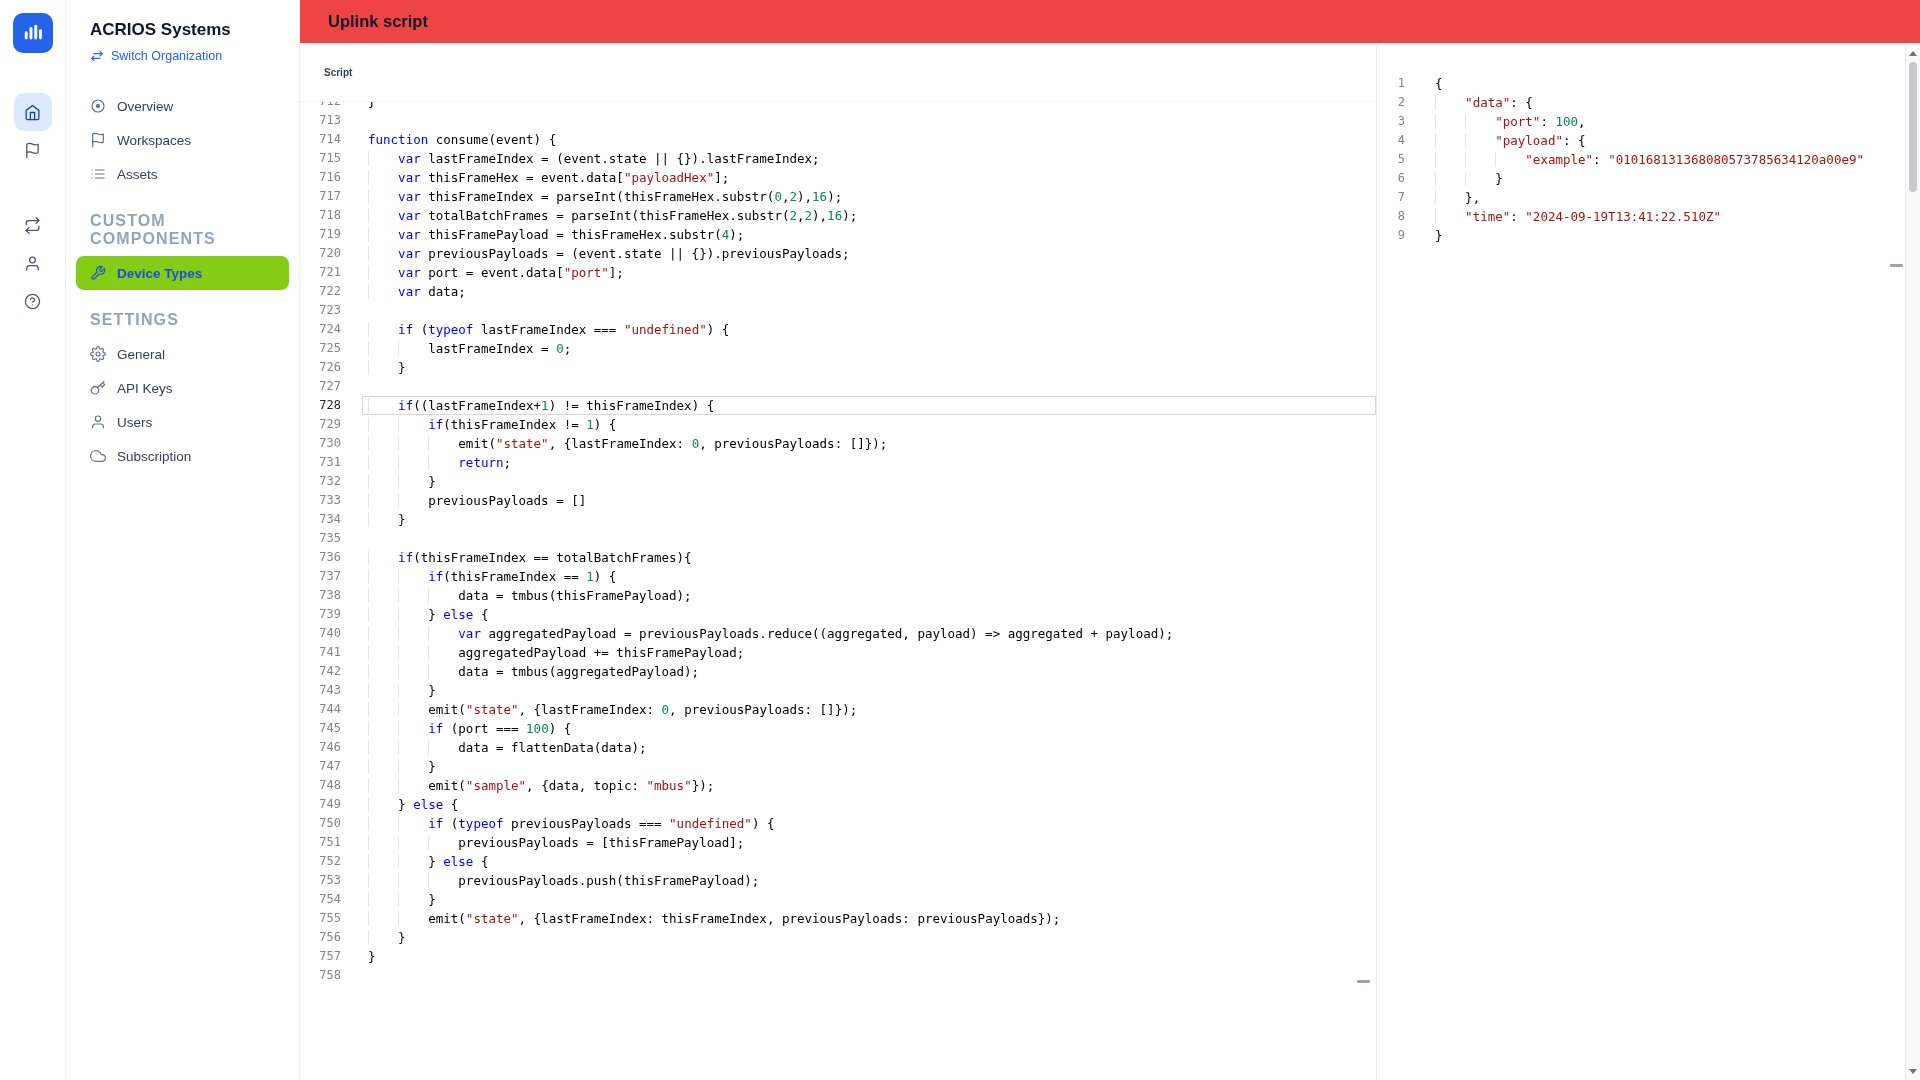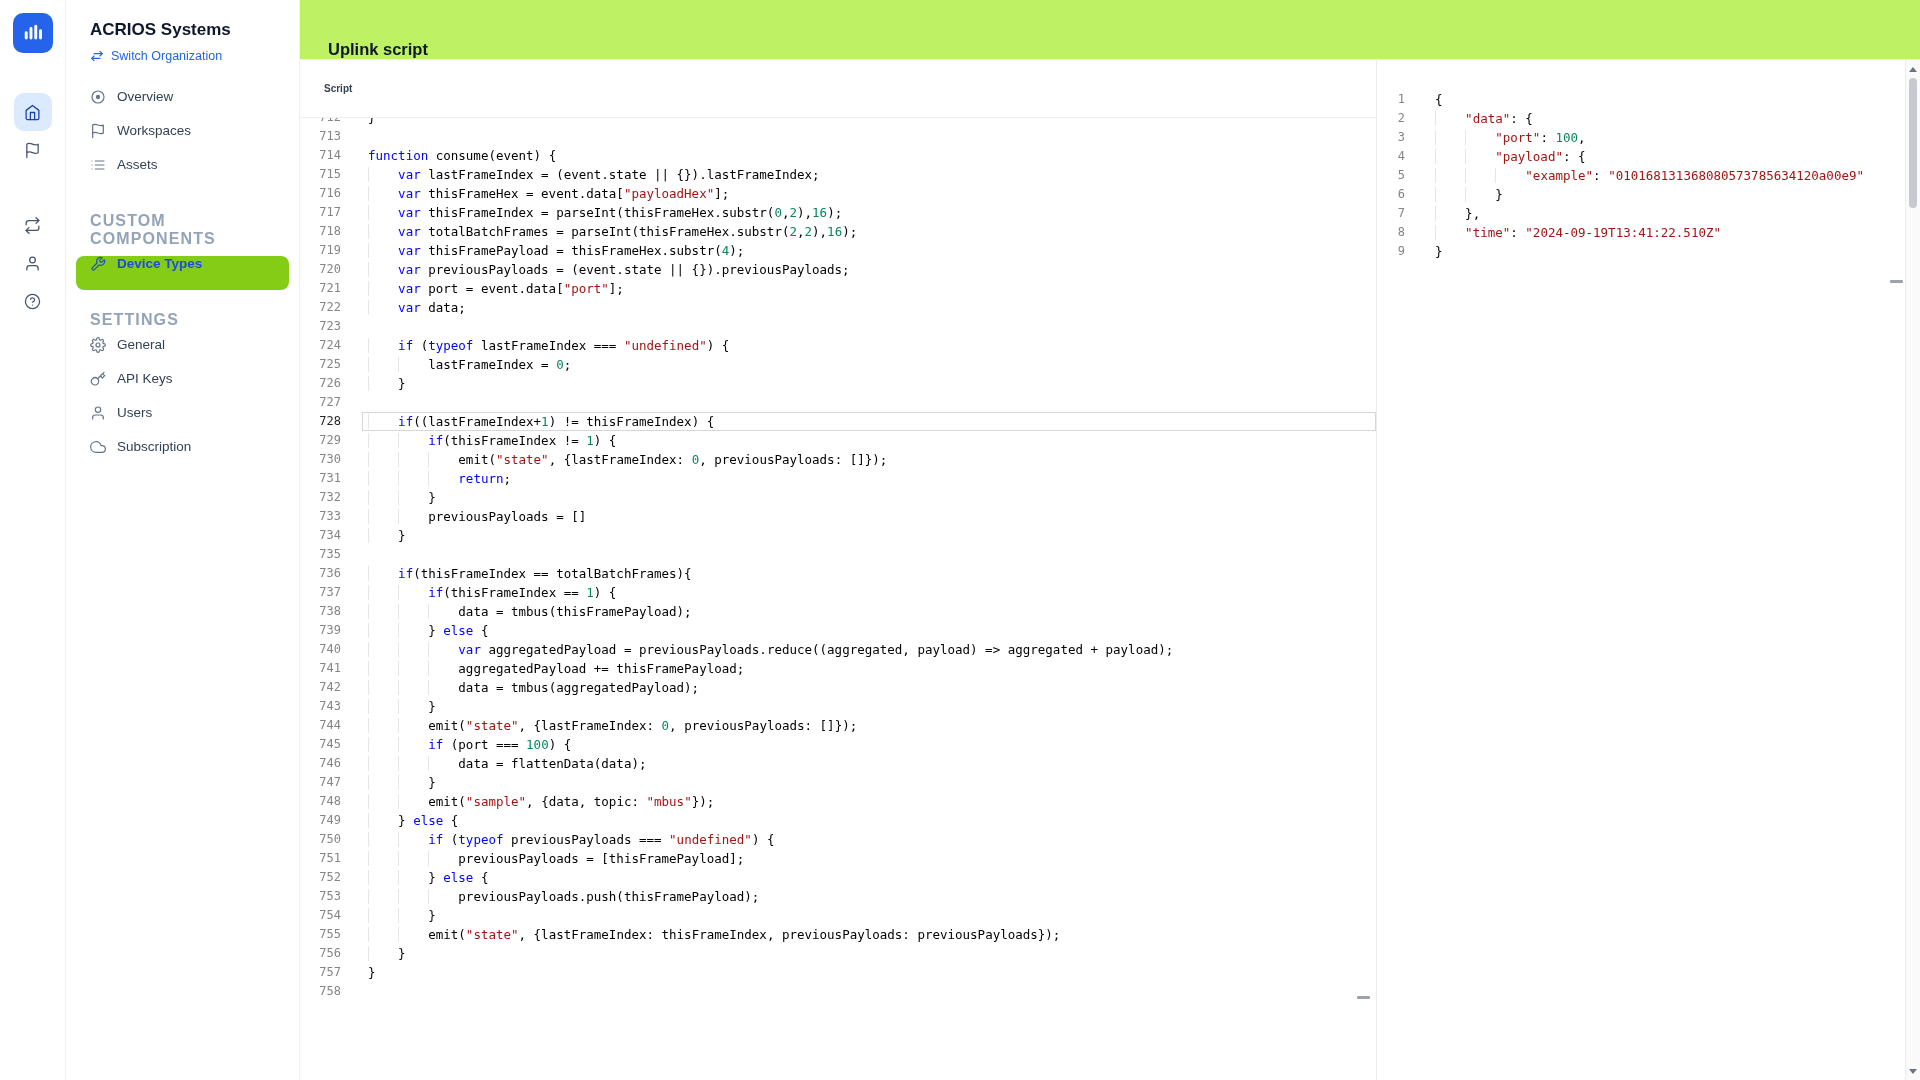--- a/index.html
+++ b/index.html
@@ -13,29 +13,29 @@
   .rail-btn{width:38px;height:38px;border-radius:10px;display:flex;align-items:center;justify-content:center;color:#475569;cursor:pointer;}
   .rail-btn.active{background:#dbeafe;color:#1e40af;}
   .rail-gap{height:37px;}
   svg{display:block;}
 
   
   .sidebar{width:234px;flex:none;background:#fff;border-right:1px solid #edf0f4;padding:20px 10px 0 10px;}
   .org-name{font-size:17px;font-weight:700;color:#0f172a;padding:0 14px;}
   .switch-org{display:flex;align-items:center;gap:7px;color:#2563eb;font-size:12.5px;font-weight:500;padding:9px 14px 0 14px;cursor:pointer;}
   .nav{margin-top:26px;}
-  .nav-item{display:flex;align-items:flex-start;gap:11px;height:34px;padding:0 14px;border-radius:8px;font-size:13.5px;color:#334155;cursor:pointer;}
+  .nav-item{display:flex;align-items:center;gap:11px;height:34px;padding:0 14px;border-radius:8px;font-size:13.5px;color:#334155;cursor:pointer;}
   .nav-item .ic{color:#64748b;flex:none;display:flex;}
   .nav-item.active{background:#84cc16;color:#1d4ed8;font-weight:600;}
   .nav-item.active .ic{color:#1d4ed8;}
   .section-title{font-size:16px;font-weight:700;letter-spacing:.07em;color:#94a3b8;padding:0 14px;margin:21px 0 8px 0;}
 
   
   .main{flex:1;display:flex;flex-direction:column;min-width:0;}
-  .topbar{height:60px;flex:none;display:flex;align-items:flex-end;padding:0 28px;border-bottom:1px solid #eef1f4;background:#bef264;}
+  .topbar{height:44px;flex:none;display:flex;align-items:center;padding:0 28px;border-bottom:1px solid #eef1f4;background:#ef4444;}
   .page-title{font-size:16.5px;font-weight:700;color:#0f172a;}
   .topbar-actions{margin-left:auto;display:flex;align-items:center;}
   .btn{height:36px;padding:0 16px;border-radius:8px;font-size:13.5px;font-weight:600;display:flex;align-items:center;gap:8px;cursor:pointer;background:#fff;}
   .btn-run{color:#2563eb;border:1px solid #93c5fd;margin-right:85px;}
   .btn-cancel{color:#334155;border:1px solid #e2e8f0;margin-right:12px;}
   .btn-save{color:#fff;background:#2563eb;border:1px solid #2563eb;}
 
   
   .workspace{flex:1;display:flex;min-height:0;position:relative;background:#fff;}
   .script-panel{flex:1;min-width:0;display:flex;flex-direction:column;position:relative;}

